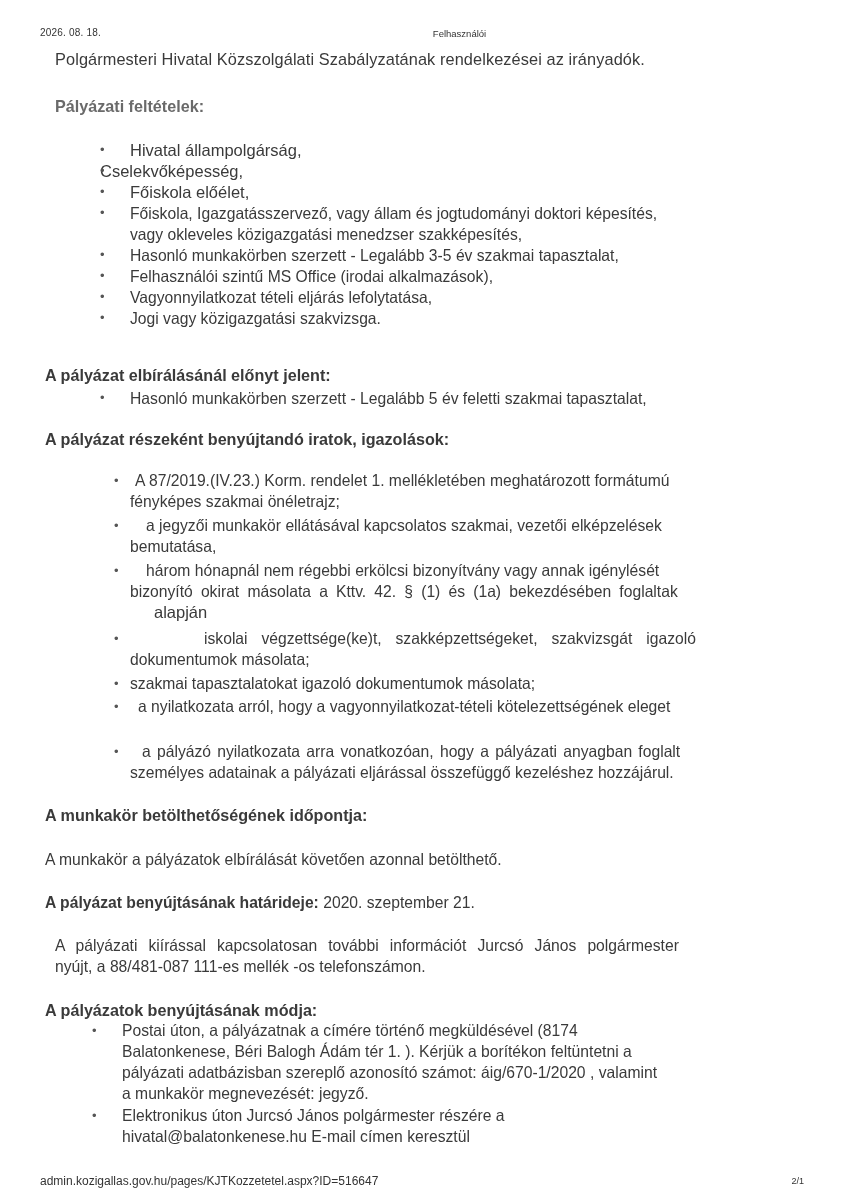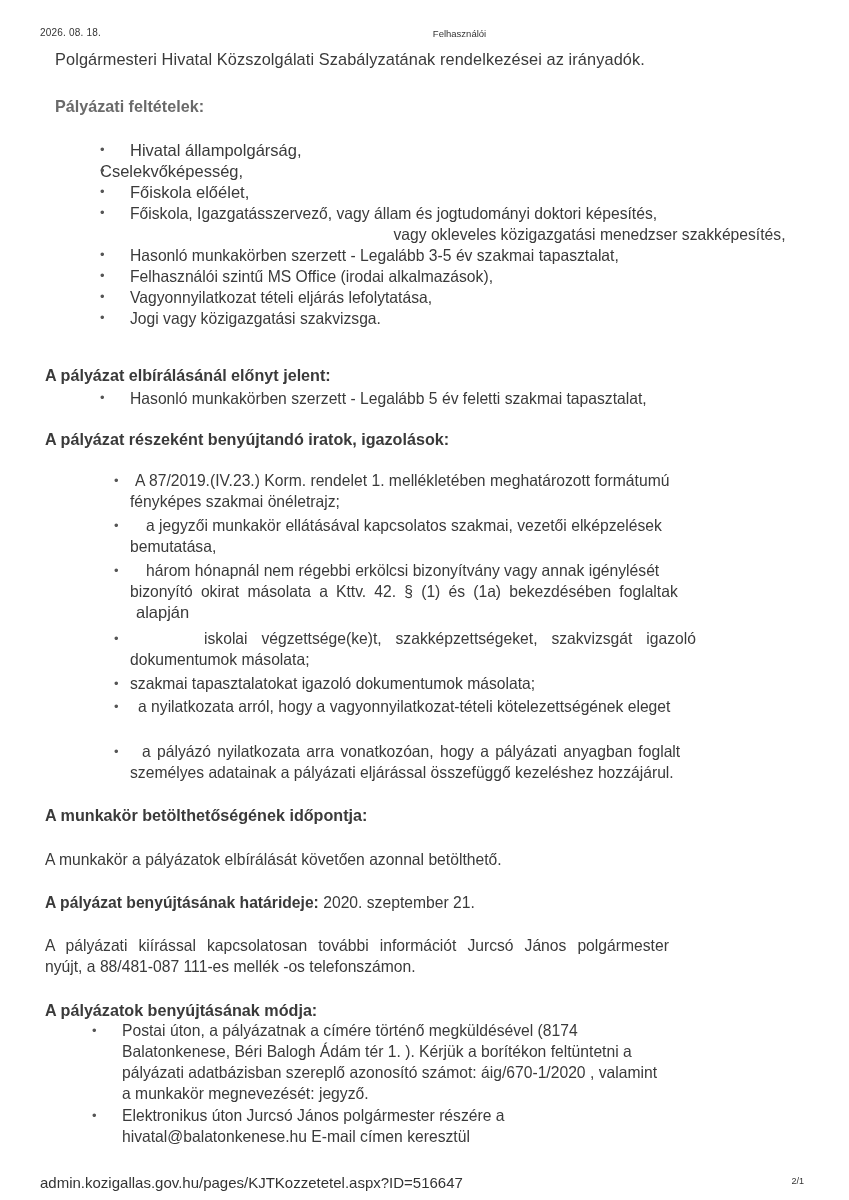--- a/index.html
+++ b/index.html
@@ -78,21 +78,21 @@
     .para {
       position: absolute;
       font-size: 16.5px;
       line-height: 21px;
       color: #3a3a3a;
     }
     .footer-url {
       position: absolute;
       left: 40px;
       top: 1174px;
-      font-size: 15px;
+      font-size: 12px;
       color: #333;
     }
     .footer-page {
       position: absolute;
       right: 45px;
       top: 1176px;
       font-size: 9px;
       color: #333;
     }
     .inline-bold { font-weight: bold; }
@@ -116,21 +116,21 @@
       <span class="txt" style="">Cselekvőképesség,</span>
     </li>
   <li style="height:21px;">
       <span class="bullet" style="left:0;">•</span>
       <span class="txt" style="margin-left:30px;">Főiskola előélet,</span>
     </li>
   <li style="height:21px;">
       <span class="bullet" style="left:0;">•</span>
       <span class="txt" style="margin-left:30px; white-space:nowrap; transform:scaleX(0.95);">Főiskola, Igazgatásszervező, vagy állam és jogtudományi doktori képesítés,</span>
     </li>
-  <li style="height:21px;text-align:right;">
+  <li style="height:21px;">
       <span class="txt" style="margin-left:30px; white-space:nowrap; transform:scaleX(0.95);">vagy okleveles közigazgatási menedzser szakképesítés,</span>
     </li>
   <li style="height:21px;">
       <span class="bullet" style="left:0;">•</span>
       <span class="txt" style="margin-left:30px; white-space:nowrap; transform:scaleX(0.95);">Hasonló munkakörben szerzett - Legalább 3-5 év szakmai tapasztalat,</span>
     </li>
   <li style="height:21px;">
       <span class="bullet" style="left:0;">•</span>
       <span class="txt" style="margin-left:30px; white-space:nowrap; transform:scaleX(0.95);">Felhasználói szintű MS Office (irodai alkalmazások),</span>
     </li>
@@ -163,21 +163,21 @@
 <div class="para" style="left:72px; top:515px; width:720px;">
   <span class="bullet" style="position:absolute; left:42px; top:0; font-size:13px; color:#555;">•</span>
   <div style="margin-left:74px; white-space:nowrap; transform:scaleX(0.95); transform-origin:left;">a jegyzői munkakör ellátásával kapcsolatos szakmai, vezetői elképzelések</div>
   <div style="margin-left:58px; white-space:nowrap; transform:scaleX(0.95); transform-origin:left;">bemutatása,</div>
 </div>
 
 <div class="para" style="left:72px; top:560px; width:720px;">
   <span class="bullet" style="position:absolute; left:42px; top:0; font-size:13px; color:#555;">•</span>
   <div style="margin-left:74px; white-space:nowrap; transform:scaleX(0.95); transform-origin:left;">három hónapnál nem régebbi erkölcsi bizonyítvány vagy annak igénylését</div>
   <div style="margin-left:58px; white-space:nowrap; transform:scaleX(0.95); transform-origin:left; word-spacing:4px;">bizonyító okirat másolata a Kttv. 42. § (1) és (1a) bekezdésében foglaltak</div>
-  <div style="margin-left:64px; white-space:nowrap;">alapján</div>
+  <div style="margin-left:82px; white-space:nowrap;">alapján</div>
 </div>
 
 <div class="para" style="left:72px; top:628px; width:720px;">
   <span class="bullet" style="position:absolute; left:42px; top:0; font-size:13px; color:#555;">•</span>
   <div style="margin-left:132px; white-space:nowrap; transform:scaleX(0.95); transform-origin:left; word-spacing:10px;">iskolai végzettsége(ke)t, szakképzettségeket, szakvizsgát igazoló</div>
   <div style="margin-left:58px; white-space:nowrap; transform:scaleX(0.95); transform-origin:left;">dokumentumok másolata;</div>
 </div>
 
 <div class="para" style="left:72px; top:673px; width:720px;">
   <span class="bullet" style="position:absolute; left:42px; top:0; font-size:13px; color:#555;">•</span>
@@ -195,21 +195,21 @@
   <div style="margin-left:58px; white-space:nowrap; transform:scaleX(0.95); transform-origin:left;">személyes adatainak a pályázati eljárással összefüggő kezeléshez hozzájárul.</div>
 </div>
 
 <div class="heading" style="left:45px; top:806px;">A munkakör betölthetőségének időpontja:</div>
 <div class="para" style="left:45px; top:849px; white-space:nowrap; transform:scaleX(0.95); transform-origin:left;">A munkakör a pályázatok elbírálását követően azonnal betölthető.</div>
 
 <div class="para" style="left:45px; top:892px; white-space:nowrap; transform:scaleX(0.95); transform-origin:left;">
   <span class="inline-bold">A pályázat benyújtásának határideje:</span><span> 2020. szeptember 21.</span>
 </div>
 
-<div class="para" style="left:45px; top:935px; width:760px;">
+<div class="para" style="left:55px; top:935px; width:760px;">
   <div style="white-space:nowrap; transform:scaleX(0.95); transform-origin:left; word-spacing:7px;">A pályázati kiírással kapcsolatosan további információt Jurcsó János polgármester</div>
   <div style="white-space:nowrap; transform:scaleX(0.95); transform-origin:left;">nyújt, a 88/481-087 111-es mellék -os telefonszámon.</div>
 </div>
 
 <div class="heading" style="left:45px; top:1001px;">A pályázatok benyújtásának módja:</div>
 
 <div class="para" style="left:92px; top:1020px; width:720px; line-height:21px;">
   <span class="bullet" style="position:absolute; left:0; top:0; font-size:13px; color:#555;">•</span>
   <div style="margin-left:30px; white-space:nowrap; transform:scaleX(0.95); transform-origin:left;">Postai úton, a pályázatnak a címére történő megküldésével (8174</div>
   <div style="margin-left:30px; white-space:nowrap; transform:scaleX(0.95); transform-origin:left;">Balatonkenese, Béri Balogh Ádám tér 1. ). Kérjük a borítékon feltüntetni a</div>

